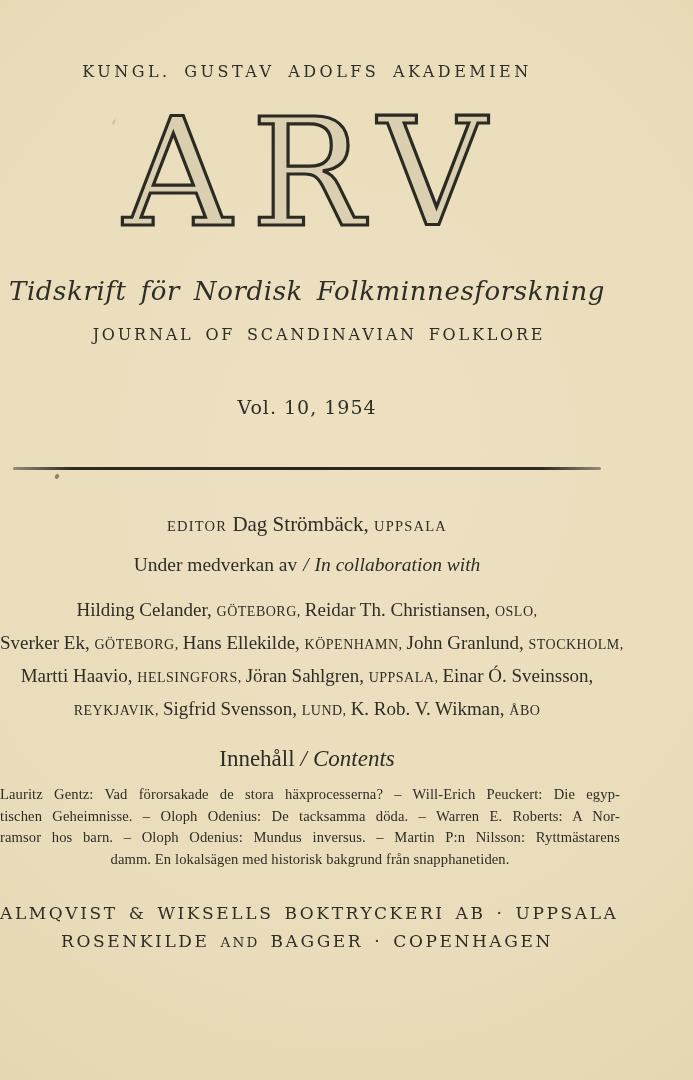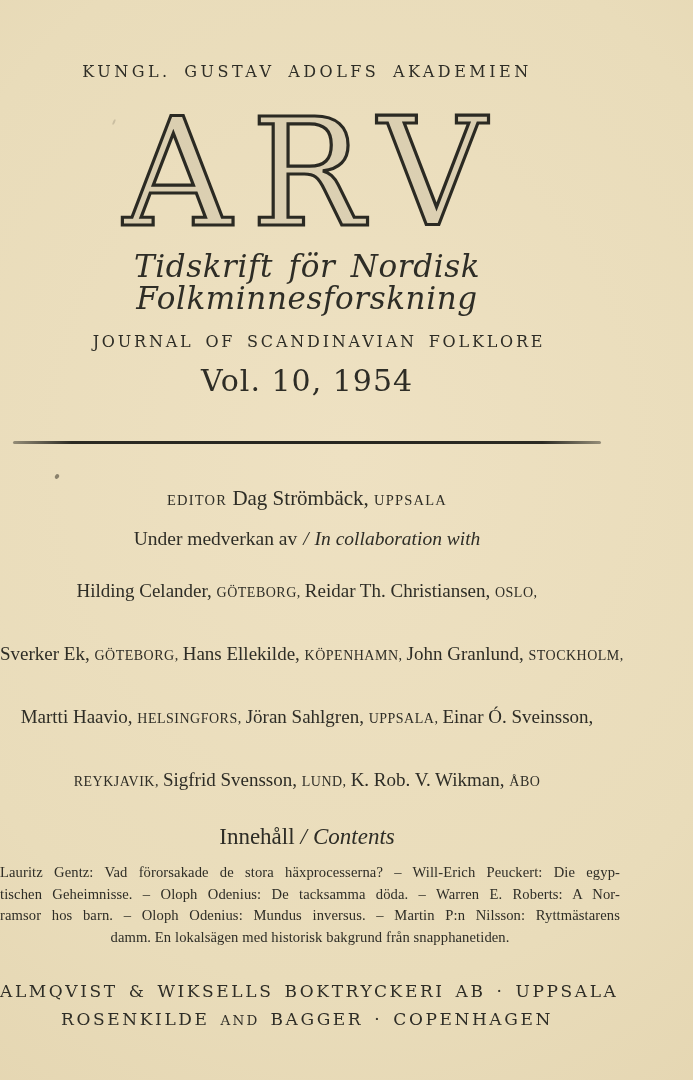--- a/index.html
+++ b/index.html
@@ -22,50 +22,50 @@
   .arv{
     font-family:"DejaVu Serif", serif;
     font-size:150px;letter-spacing:0.13em;margin-left:0.1em;
     color:#2b2a23;
   }
   @supports (-webkit-text-stroke: 1px black){
     .arv{color:rgba(43,42,35,0.08);-webkit-text-stroke:3.2px #2b2a23;}
   }
 
   .subtitle-sv{
-    margin-top:16px;line-height:32px;
-    font-size:31px;font-style:italic;letter-spacing:0.6px;word-spacing:5px;
+    margin-top:41px;line-height:32px;
+    font-size:26px;font-style:italic;letter-spacing:0.6px;word-spacing:5px;
     font-family:"DejaVu Serif", serif;
   }
   .subtitle-en{
     margin-top:18px;line-height:20px;
     font-size:16px;letter-spacing:2.8px;word-spacing:4px;
     font-family:"DejaVu Serif", serif;
     padding-left:24px;
   }
   .volume{
-    margin-top:11px;line-height:36px;
-    font-size:30px;letter-spacing:1px;
+    margin-top:44px;line-height:36px;
+    font-size:19px;letter-spacing:1px;
     font-family:"DejaVu Serif", serif;
   }
 
   .rule{
     margin:42px auto 0 auto;width:588px;height:3px;border-radius:2px;
     background:linear-gradient(90deg, rgba(43,42,35,0.45) 0%, #2b2a23 10%, #26251f 50%, #2b2a23 90%, rgba(43,42,35,0.45) 100%);
   }
 
   .editor-line{margin-top:40px;line-height:28px;font-size:21px;white-space:nowrap;}
   .sc-ed{font-size:14.5px;letter-spacing:1.2px;}
 
   .collab-head{margin-top:12px;line-height:26px;font-size:19.5px;white-space:nowrap;}
   .collab-head .it{font-style:italic;}
   .sep{padding:0 6px;font-style:italic;}
 
   .collab-block{margin-top:16px;}
-  .collab-line{line-height:45px;font-size:19px;white-space:nowrap;margin-top:16px;}
+  .collab-line{line-height:31px;font-size:19px;white-space:nowrap;}
   .sc{font-size:14px;letter-spacing:0.5px;}
 
   .contents-head{margin-top:18px;line-height:30px;font-size:23px;white-space:nowrap;}
   .contents-head .it{font-style:italic;}
 
   .contents-block{margin:10px auto 0 auto;width:620px;}
   .contents-line{
     font-size:14.6px;line-height:21.5px;letter-spacing:0.1px;
     text-align:justify;text-align-last:justify;
   }

